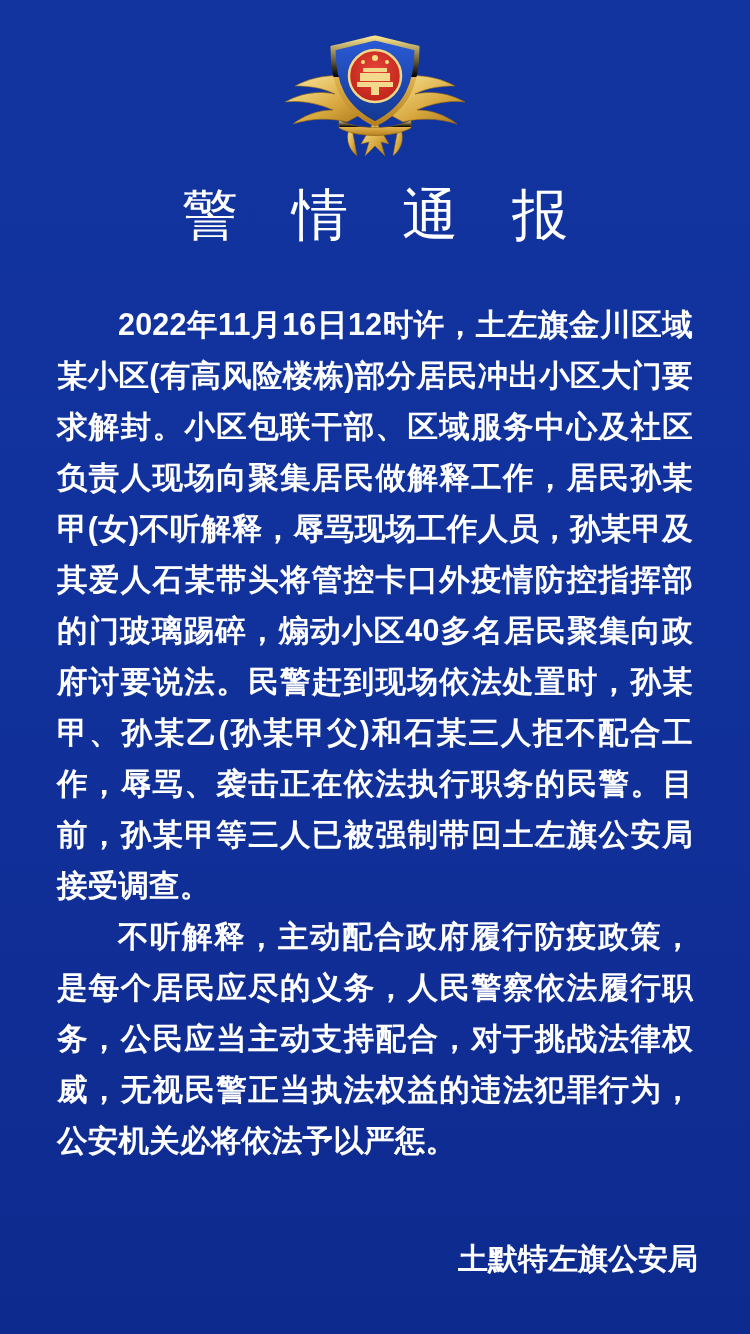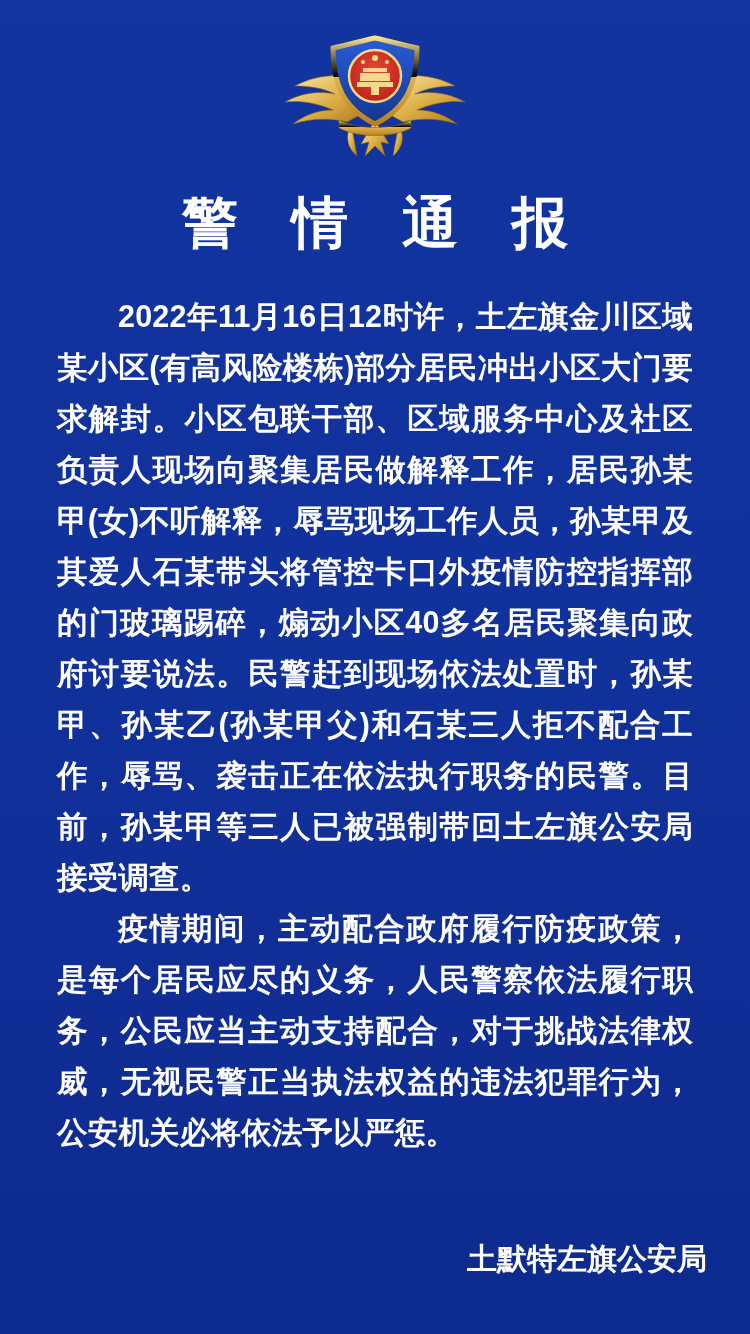--- a/index.html
+++ b/index.html
@@ -39,52 +39,52 @@
   }
   .emblem {
     width: 220px;
     height: 145px;
     position: relative;
   }
   .emblem svg { display:block; }
 
   
   .title {
-    margin-top: 16px;
+    margin-top: 8px;
     font-size: 56px;
     letter-spacing: 20px;
     text-indent: 20px;
-    font-weight: 700;
+    font-weight: 400;
     color: #ffffff;
     font-family: "Liberation Serif", "DejaVu Serif", serif;
     text-align: center;
     line-height: 1.2;
   }
 
   
   .body-text {
-    margin-top: 34px;
+    margin-top: 50px;
     width: 636px;
     font-size: 30.5px;
     line-height: 51px;
     color: #ffffff;
     text-align: justify;
     text-justify: inter-ideograph;
     font-weight: 600;
     letter-spacing: 0.2px;
   }
   .body-text p {
     margin: 0 0 0 0;
     text-indent: 2em;
   }
 
   
   .signature {
     position: absolute;
-    right: 43px;
+    right: 52px;
     bottom: 52px;
     text-align: right;
     font-size: 30px;
     line-height: 46px;
     font-weight: 600;
     color: #ffffff;
   }
   .sig-line { display: block; white-space: nowrap; }
 </style>
 </head>
@@ -147,20 +147,20 @@
 
         <path d="M74 96 C 92 106, 128 106, 146 96 L146 104 C 128 114, 92 114, 74 104 Z" fill="url(#gold)" stroke="#8a5f12" stroke-width="0.6"></path>
       </svg>
     </div>
   </div>
 
   <div class="title">警 情 通 报</div>
 
   <div class="body-text">
     <p>2022年11月16日12时许，土左旗金川区域某小区(有高风险楼栋)部分居民冲出小区大门要求解封。小区包联干部、区域服务中心及社区负责人现场向聚集居民做解释工作，居民孙某甲(女)不听解释，辱骂现场工作人员，孙某甲及其爱人石某带头将管控卡口外疫情防控指挥部的门玻璃踢碎，煽动小区40多名居民聚集向政府讨要说法。民警赶到现场依法处置时，孙某甲、孙某乙(孙某甲父)和石某三人拒不配合工作，辱骂、袭击正在依法执行职务的民警。目前，孙某甲等三人已被强制带回土左旗公安局接受调查。</p>
-    <p>疫情期间，主动配合政府履行防疫政策，是每个居民应尽的义务，人民警察依法履行职务，公民应当主动支持配合，对于挑战法律权威，无视民警正当执法权益的违法犯罪行为，公安机关必将依法予以严惩。</p>
+    <p>不听解释，主动配合政府履行防疫政策，是每个居民应尽的义务，人民警察依法履行职务，公民应当主动支持配合，对于挑战法律权威，无视民警正当执法权益的违法犯罪行为，公安机关必将依法予以严惩。</p>
   </div>
 
   <div class="signature">
     <span class="sig-line">土默特左旗公安局</span>
   </div>
 
 </div>
 
 </body></html>

